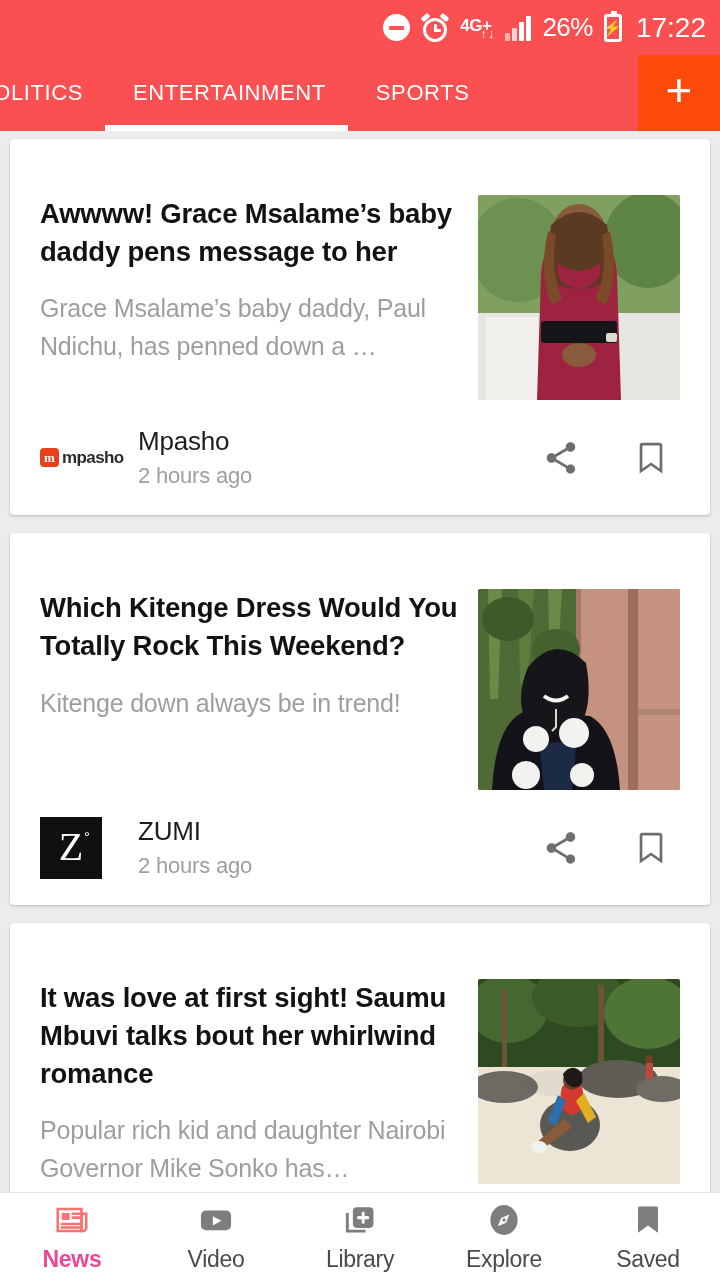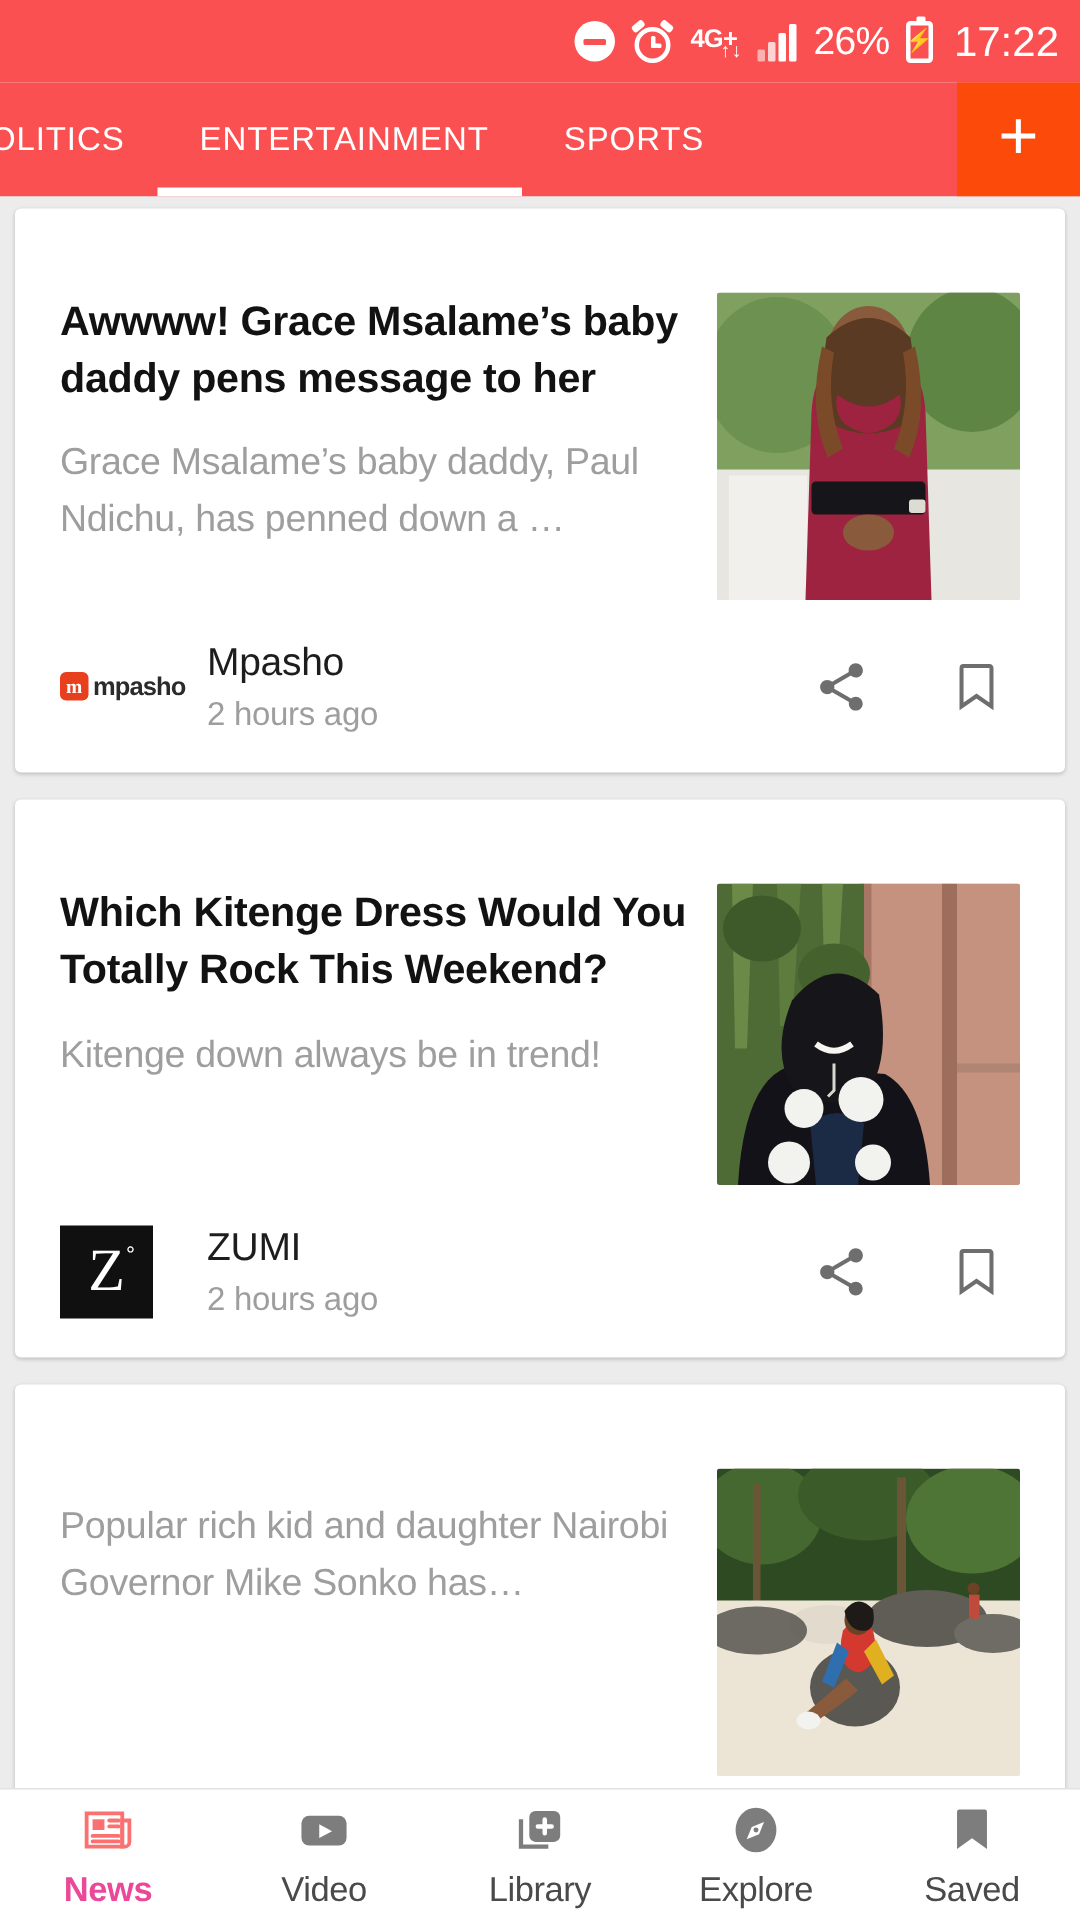--- a/index.html
+++ b/index.html
@@ -356,20 +356,21 @@
                 <path d="M6.5 3.2h11a.8.8 0 0 1 .8.8v16.2l-6.3-4.4-6.3 4.4V4a.8.8 0 0 1 .8-.8z"></path>
               </svg>
           </span>
         </div>
       </div>
     </div>
 
     <div class="card">
       <div class="card-top">
         <div class="card-text">
+          <div class="headline">It was love at first sight! Saumu Mbuvi talks bout her whirlwind romance</div>
           <div class="summary">Popular rich kid and daughter Nairobi Governor Mike Sonko has…</div>
         </div>
         <div class="thumb" style="height:205px;">
           <svg viewBox="0 0 202 205" preserveAspectRatio="xMidYMid slice">
             <rect width="202" height="205" fill="#e8e0cf"></rect>
             <rect x="0" y="0" width="202" height="92" fill="#2e4a22"></rect>
             <ellipse cx="30" cy="30" rx="40" ry="34" fill="#44682f"></ellipse>
             <ellipse cx="100" cy="18" rx="46" ry="30" fill="#3b5c28"></ellipse>
             <ellipse cx="170" cy="34" rx="44" ry="36" fill="#4e7436"></ellipse>
             <rect x="24" y="10" width="5" height="80" fill="#6a5536"></rect>

